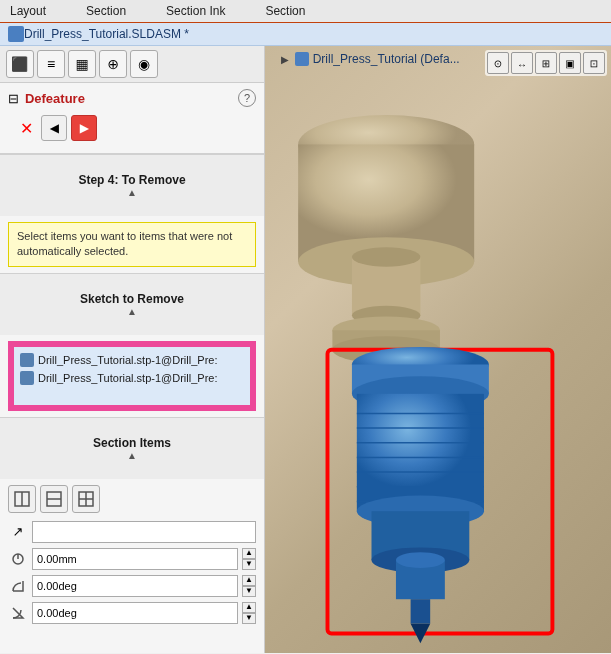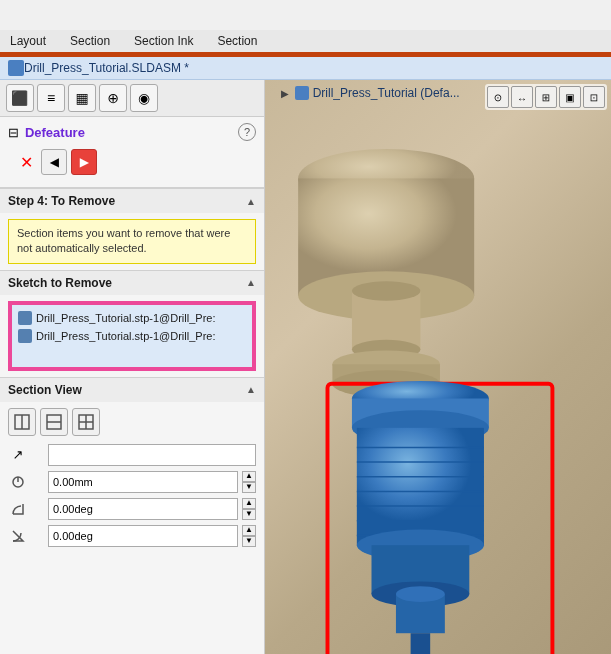--- a/index.html
+++ b/index.html
@@ -9,24 +9,23 @@
       background: #f0f0f0;
       width: 611px;
       height: 654px;
       overflow: hidden;
     }
 
     
     .menubar {
       display: flex;
       background: #e8e8e8;
-      border-bottom: 5px solid #c2410c;
+      border-bottom: 1px solid #c2410c;
       padding: 2px 4px;
-      gap: 12px;
-      margin-top: 30px;
+      gap: 28px;
     }
     .menubar-item {
       padding: 2px 6px;
       cursor: pointer;
       font-size: 12px;
       color: #222;
     }
 
     
     .main-container {
@@ -95,21 +94,21 @@
     }
     .feature-header {
       display: flex;
       align-items: center;
       gap: 6px;
       margin-bottom: 6px;
     }
     .feature-title {
       font-size: 13px;
       font-weight: bold;
-      color: #6d28d9;
+      color: #b91c1c;
       flex: 1;
     }
     .feature-help {
       width: 18px; height: 18px;
       border: 1px solid #888;
       border-radius: 50%;
       display: flex; align-items: center; justify-content: center;
       font-size: 11px;
       cursor: pointer;
       color: #555;
@@ -145,23 +144,24 @@
 
     
     .section {
       border-top: 1px solid #d0d0d0;
       margin: 0;
     }
     .section-header {
       display: flex;
       align-items: center;
       justify-content: space-between;
-      padding: 5px 8px;
+      padding: 18px 8px;
       background: #ececec;
       cursor: pointer;
+      flex-direction: column;
     }
     .section-title {
       font-weight: bold;
       font-size: 12px;
       color: #1a1a1a;
     }
     .chevron {
       font-size: 10px;
       color: #555;
     }
@@ -174,21 +174,21 @@
       padding: 6px 8px;
       font-size: 11px;
       color: #333;
       line-height: 1.4;
     }
 
     
     .items-list {
       margin: 6px 8px;
       background: #dce9f8;
-      border: 4px solid #ec4899;
+      border: 6px solid #ec4899;
       min-height: 70px;
       padding: 4px;
     }
     .list-item-row {
       display: flex;
       align-items: center;
       gap: 4px;
       padding: 2px 2px;
       font-size: 11px;
       color: #1a1a1a;
@@ -231,21 +231,20 @@
       font-size: 13px;
       flex-shrink: 0;
     }
     .field-input {
       flex: 1;
       height: 22px;
       border: 1px solid #aaa;
       background: white;
       padding: 2px 4px;
       font-size: 11px;
-      margin-left: 16px;
     }
     .field-spinner {
       display: flex;
       flex-direction: column;
       width: 14px;
     }
     .spin-btn {
       height: 11px;
       border: 1px solid #aaa;
       background: #f0f0f0;
@@ -336,21 +335,21 @@
           <button class="btn-nav">◀</button>
           <button class="btn-nav active">▶</button>
         </div>
       </div>
 
       <div class="section">
         <div class="section-header">
           <span class="section-title">Step 4: To Remove</span>
           <span class="chevron">▲</span>
         </div>
-        <div class="info-box">Section items you want to remove that were not automatically selected.</div>
+        <div class="info-box">Select items you want to items that were not automatically selected.</div>
       </div>
 
       <div class="section">
         <div class="section-header">
           <span class="section-title">Sketch to Remove</span>
           <span class="chevron">▲</span>
         </div>
         <div class="items-list">
           <div class="list-item-row">
             <div class="list-item-icon"></div>
@@ -358,21 +357,21 @@
           </div>
           <div class="list-item-row">
             <div class="list-item-icon"></div>
             <span>Drill_Press_Tutorial.stp-1@Drill_Pre:</span>
           </div>
         </div>
       </div>
 
       <div class="section">
         <div class="section-header">
-          <span class="section-title">Section View</span>
+          <span class="section-title">Section Items</span>
           <span class="chevron">▲</span>
         </div>
         <div class="section-view-content">
           <div class="sv-buttons">
             <button class="sv-btn">
               <svg width="18" height="18" viewBox="0 0 18 18">
                   <rect x="2" y="2" width="14" height="14" fill="none" stroke="#555" stroke-width="1.5"></rect>
                   <line x1="9" y1="2" x2="9" y2="16" stroke="#555" stroke-width="1.5"></line>
                 </svg>
             </button>

